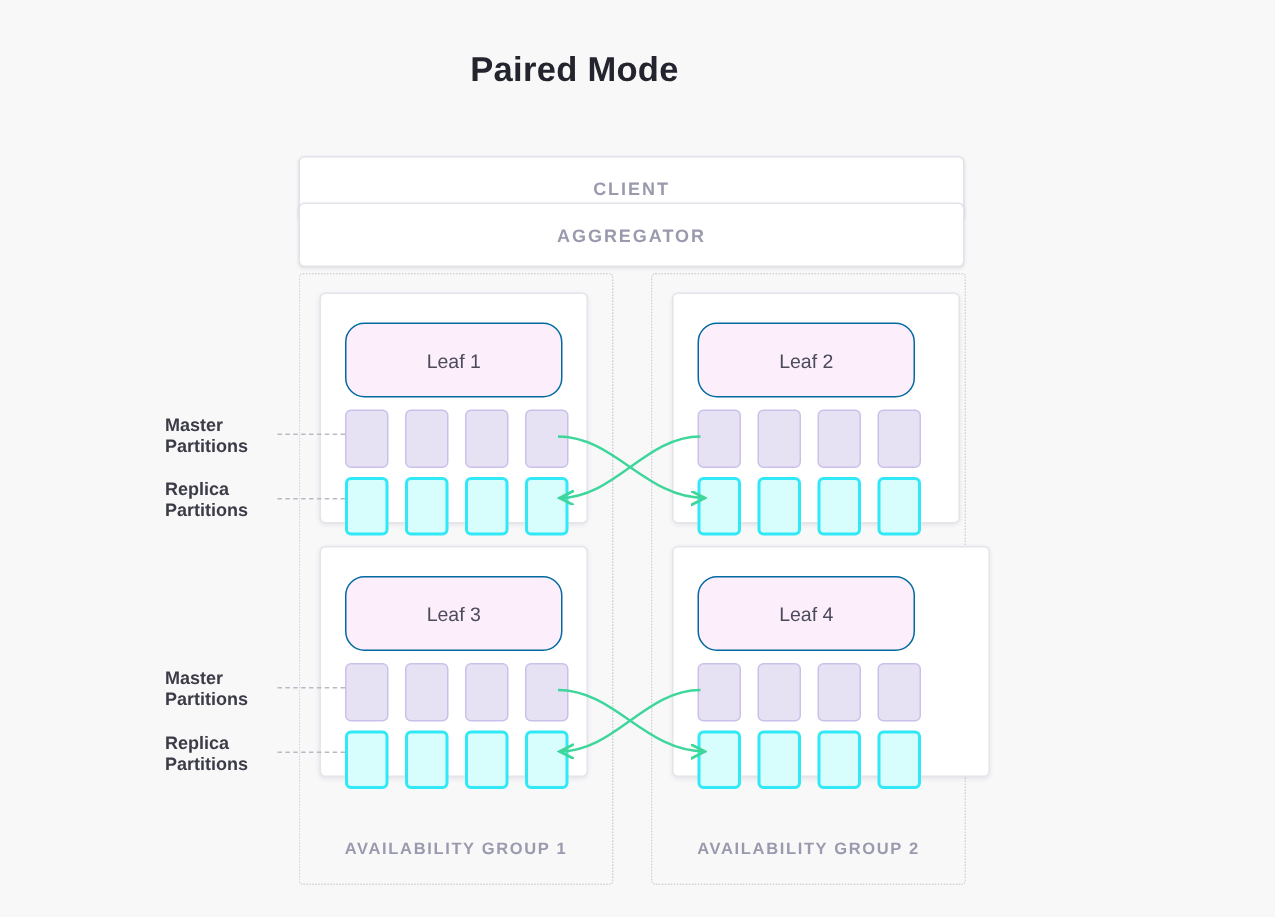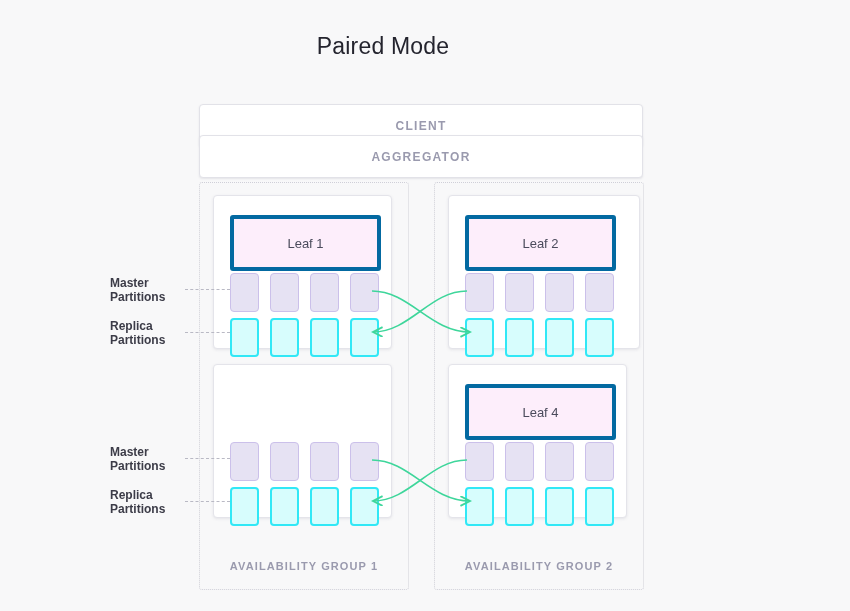--- a/index.html
+++ b/index.html
@@ -8,21 +8,21 @@
     background:#f8f8f9;
     font-family:"Liberation Sans","DejaVu Sans",sans-serif;
     overflow:hidden;
   }
   #stage{position:relative;width:850px;height:611px;}
 
   
   .title{
     position:absolute;left:0;top:33px;width:766px;
     text-align:center;
-    font-size:23px;font-weight:normal;color:#24242e;
+    font-size:23px;font-weight:bold;color:#24242e;
     letter-spacing:.2px;
   }
 
   
   .topbar{
     position:absolute;left:199px;width:442px;height:41px;
     background:#ffffff;
     border:1px solid #e2e2e8;
     border-radius:4px;
     box-shadow:0 1px 2px rgba(60,60,90,.10);
@@ -53,27 +53,27 @@
   .card{
     position:absolute;width:177px;
     background:#ffffff;
     border:1px solid #e4e4ea;
     border-radius:4px;
     box-shadow:0 1px 3px rgba(60,60,90,.10);
   }
   .card.c1{left:213px;top:195px;height:152px;}
   .card.c2{left:448px;top:195px;height:152px;padding-left:13px;}
   .card.c3{left:213px;top:364px;height:152px;}
-  .card.c4{left:448px;top:364px;height:152px;}
+  .card.c4{left:448px;top:364px;height:152px;padding-left:33px;}
 
   .leafbox{
     position:absolute;left:16px;top:19px;width:143px;height:48px;
     background:#fdeefb;
-    border:4px solid #0369a1;
-    border-radius:3px;
+    border:1px solid #0369a1;
+    border-radius:13px;
     display:flex;align-items:center;justify-content:center;
     font-size:13px;color:#4b4b5c;
   }
 
   
   .prow{position:absolute;left:16px;display:flex;gap:11px;}
   .prow.master{top:77px;}
   .prow.replica{top:122px;}
   .sq{width:29px;height:39px;border-radius:4px;box-sizing:border-box;}
   .sq.master{background:#e6e2f3;border:1.5px solid #cbc0ea;}
@@ -153,20 +153,23 @@
     </div>
     <div class="prow replica">
       <div class="sq replica"></div>
       <div class="sq replica"></div>
       <div class="sq replica"></div>
       <div class="sq replica"></div>
     </div>
   </div>
 
   <div class="card c3">
+    <div class="leafbox">
+      <span>Leaf 3</span>
+    </div>
     <div class="prow master">
       <div class="sq master"></div>
       <div class="sq master"></div>
       <div class="sq master"></div>
       <div class="sq master"></div>
     </div>
     <div class="prow replica">
       <div class="sq replica"></div>
       <div class="sq replica"></div>
       <div class="sq replica"></div>

